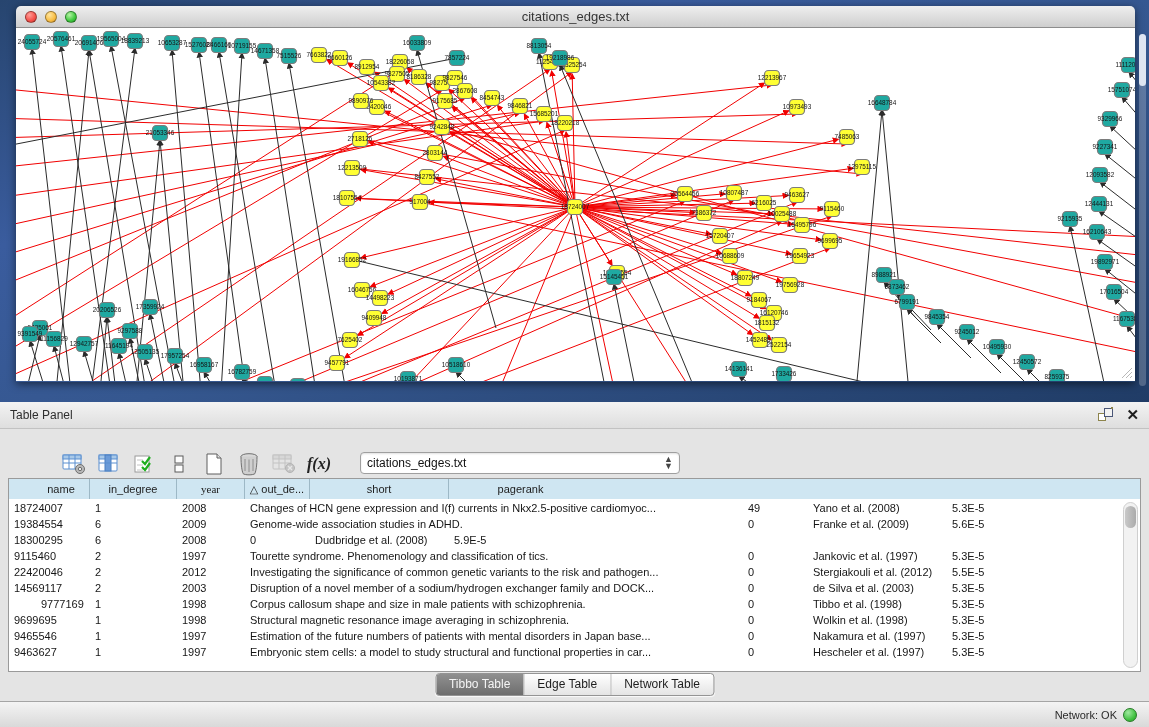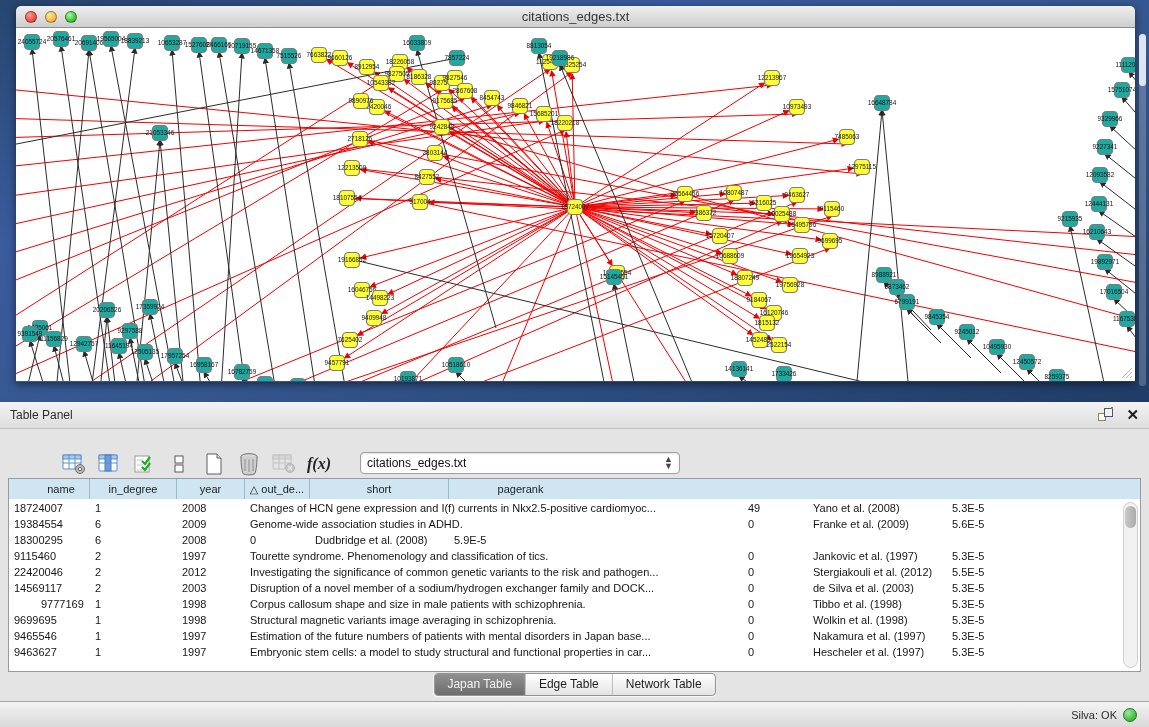--- a/index.html
+++ b/index.html
@@ -780,21 +780,21 @@
 
     <div class="combo">
       <span class="val">citations_edges.txt</span>
       <span class="arrows">▲<br>▼</span>
     </div>
 
     <div class="tablebox">
       <div class="thead" id="thead">
           <div class="th" style="width: 81px; padding-left: 24px;">name</div>
           <div class="th" style="width: 87px;">in_degree</div>
-          <div class="th" style="width: 68px;">year</div>
+          <div class="th" style="width: 68px; font-family: Liberation Serif, serif;">year</div>
           <div class="th sorted" style="width: 65px;">△ out_de...</div>
           <div class="th" style="width: 139px;">short</div>
           <div class="th" style="width: 143px;">pagerank</div>
         </div>
       <div class="tbody" id="tbody">
           <div class="tr">
             <div class="td" style="width: 81px;">18724007</div>
             <div class="td" style="width: 87px;">1</div>
             <div class="td" style="width: 68px;">2008</div>
             <div class="td" style="width: 498px;">Changes of HCN gene expression and I(f) currents in Nkx2.5-positive cardiomyoc...</div>
@@ -852,21 +852,21 @@
             <div class="td" style="width: 68px;">1998</div>
             <div class="td" style="width: 498px;">Corpus callosum shape and size in male patients with schizophrenia.</div>
             <div class="td" style="width: 65px;">0</div>
             <div class="td" style="width: 139px;">Tibbo et al. (1998)</div>
             <div class="td" style="width: 143px;">5.3E-5</div>
           </div>
           <div class="tr">
             <div class="td" style="width: 81px;">9699695</div>
             <div class="td" style="width: 87px;">1</div>
             <div class="td" style="width: 68px;">1998</div>
-            <div class="td" style="width: 498px;">Structural magnetic variants image averaging in schizophrenia.</div>
+            <div class="td" style="width: 498px;">Structural magnetic resonance image averaging in schizophrenia.</div>
             <div class="td" style="width: 65px;">0</div>
             <div class="td" style="width: 139px;">Wolkin et al. (1998)</div>
             <div class="td" style="width: 143px;">5.3E-5</div>
           </div>
           <div class="tr">
             <div class="td" style="width: 81px;">9465546</div>
             <div class="td" style="width: 87px;">1</div>
             <div class="td" style="width: 68px;">1997</div>
             <div class="td" style="width: 498px;">Estimation of the future numbers of patients with mental disorders in Japan base...</div>
             <div class="td" style="width: 65px;">0</div>
@@ -882,24 +882,24 @@
             <div class="td" style="width: 139px;">Hescheler et al. (1997)</div>
             <div class="td" style="width: 143px;">5.3E-5</div>
           </div>
         </div>
       <div class="vscroll">
         <div class="vthumb"></div>
       </div>
     </div>
 
     <div class="tabs" id="tabs">
-        <div class="tab active">Japan Table</div>
+        <div class="tab active">Tibbo Table</div>
         <div class="tab">Edge Table</div>
         <div class="tab">Network Table</div>
       </div>
   </div>
 
   <div class="statusbar">
-    <span class="mem-label">Silva: OK</span>
+    <span class="mem-label">Network: OK</span>
     <span class="mem-dot"></span>
   </div>
 
 </div>
 
 </body></html>

